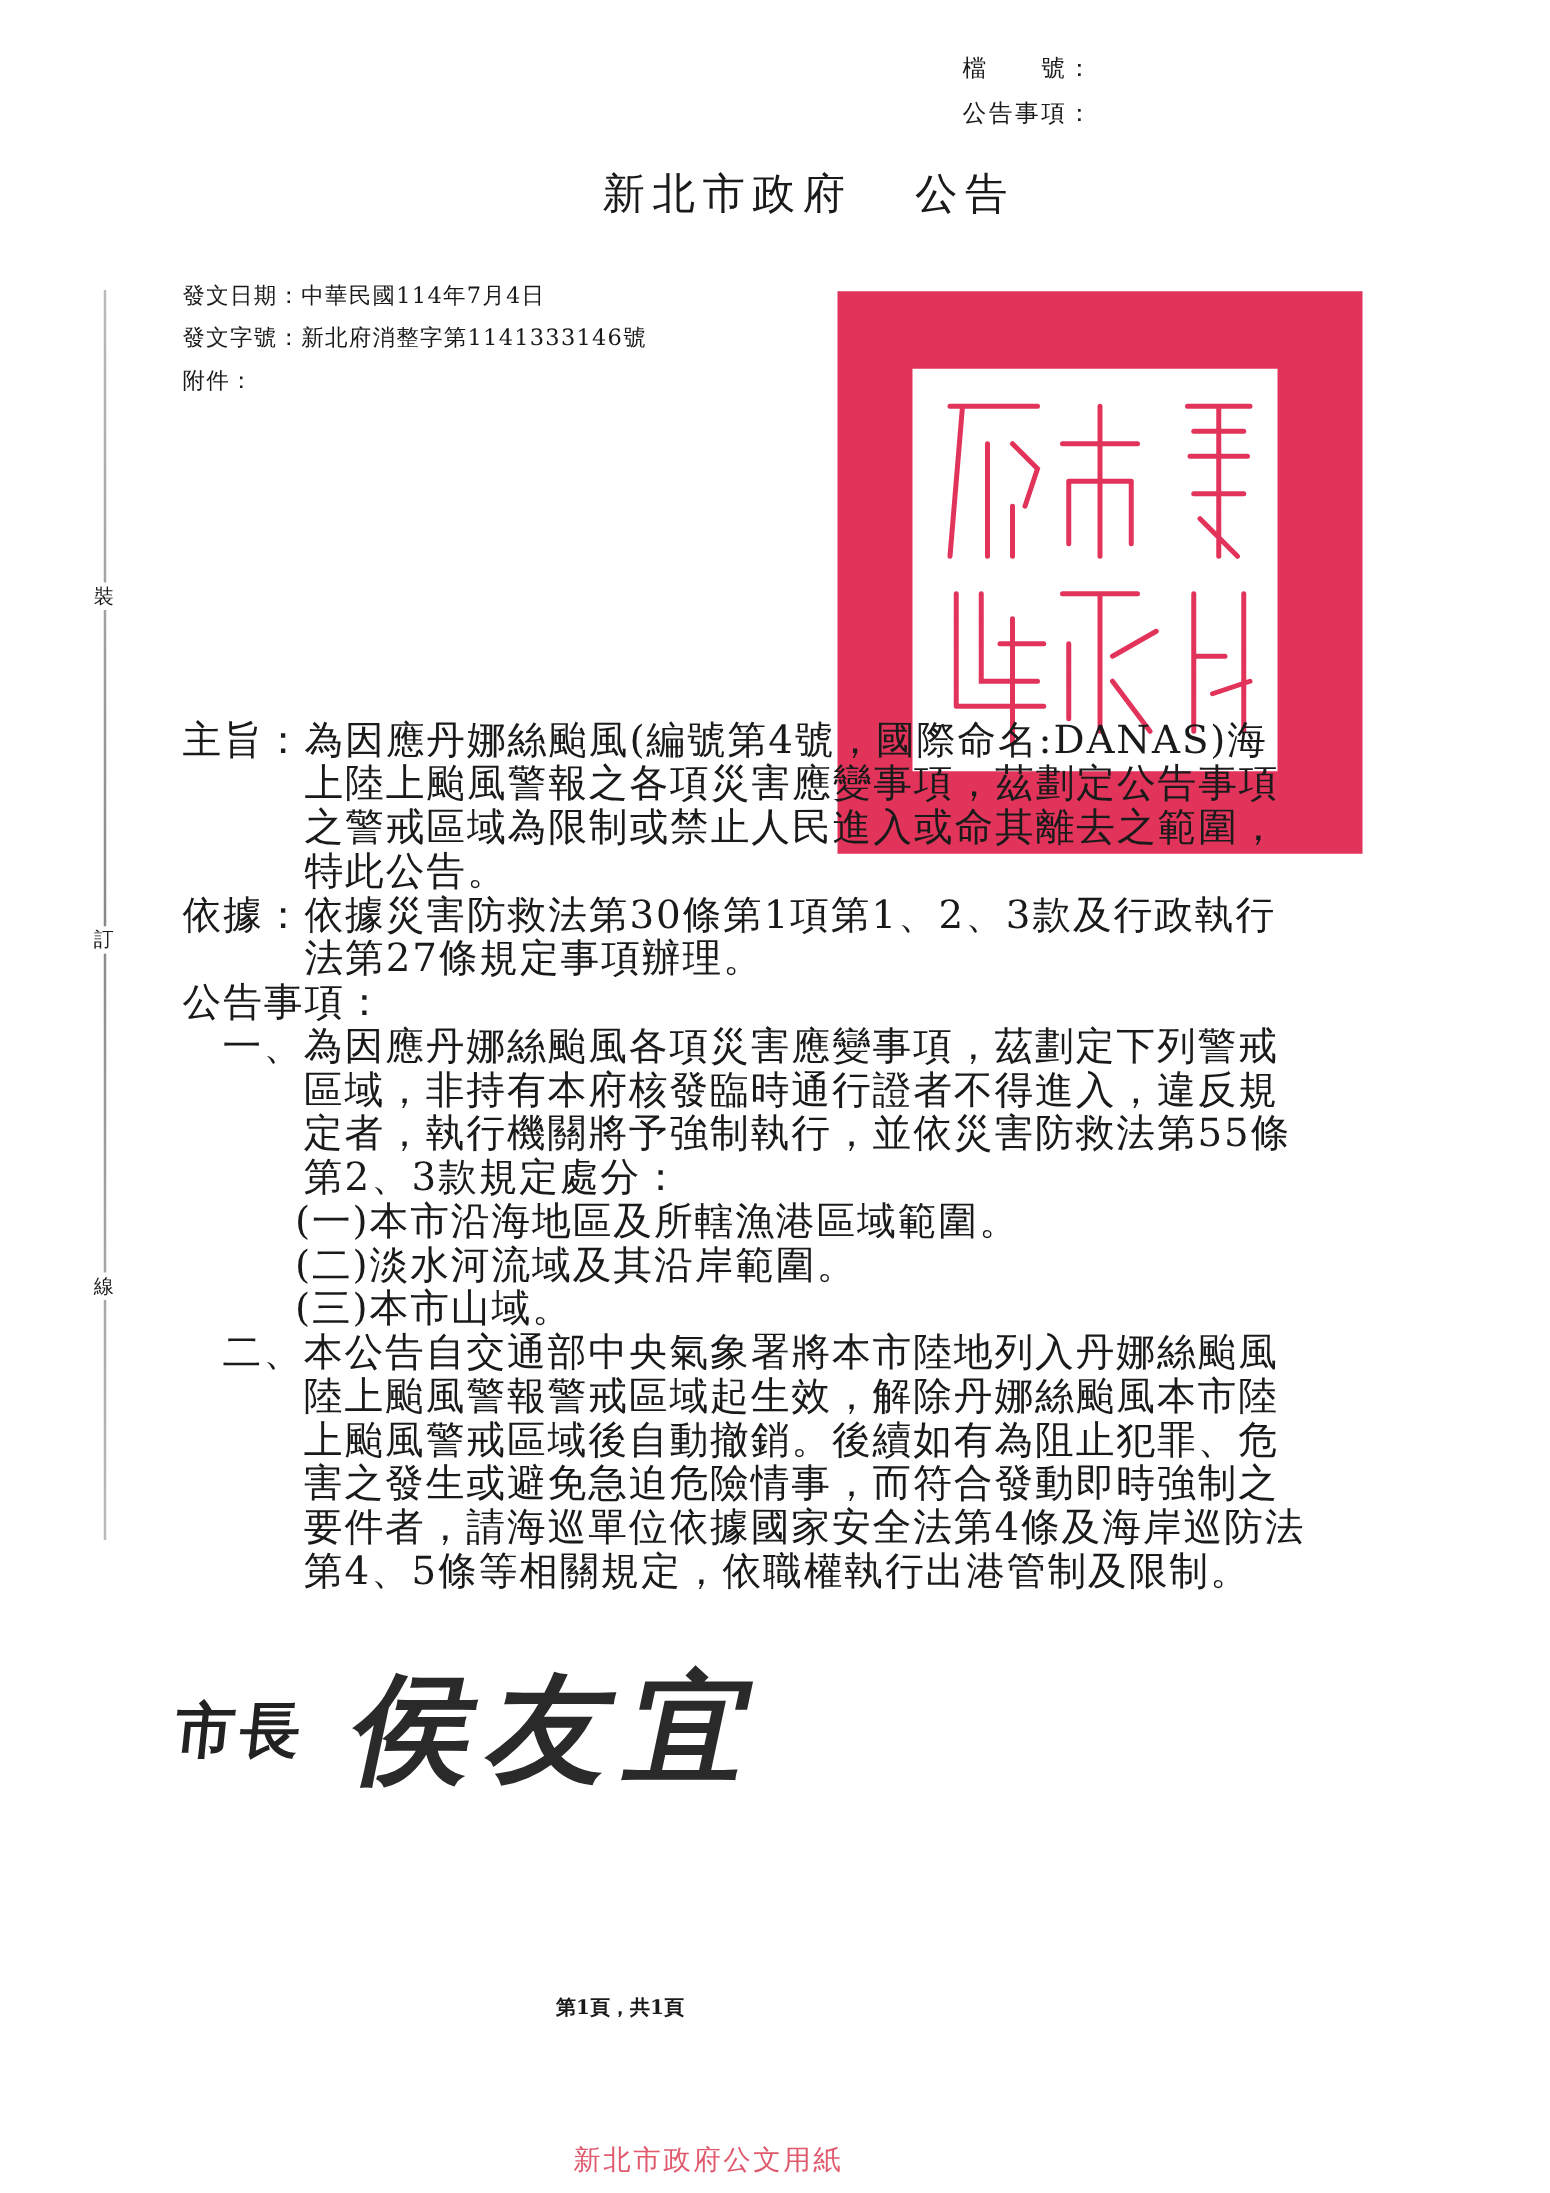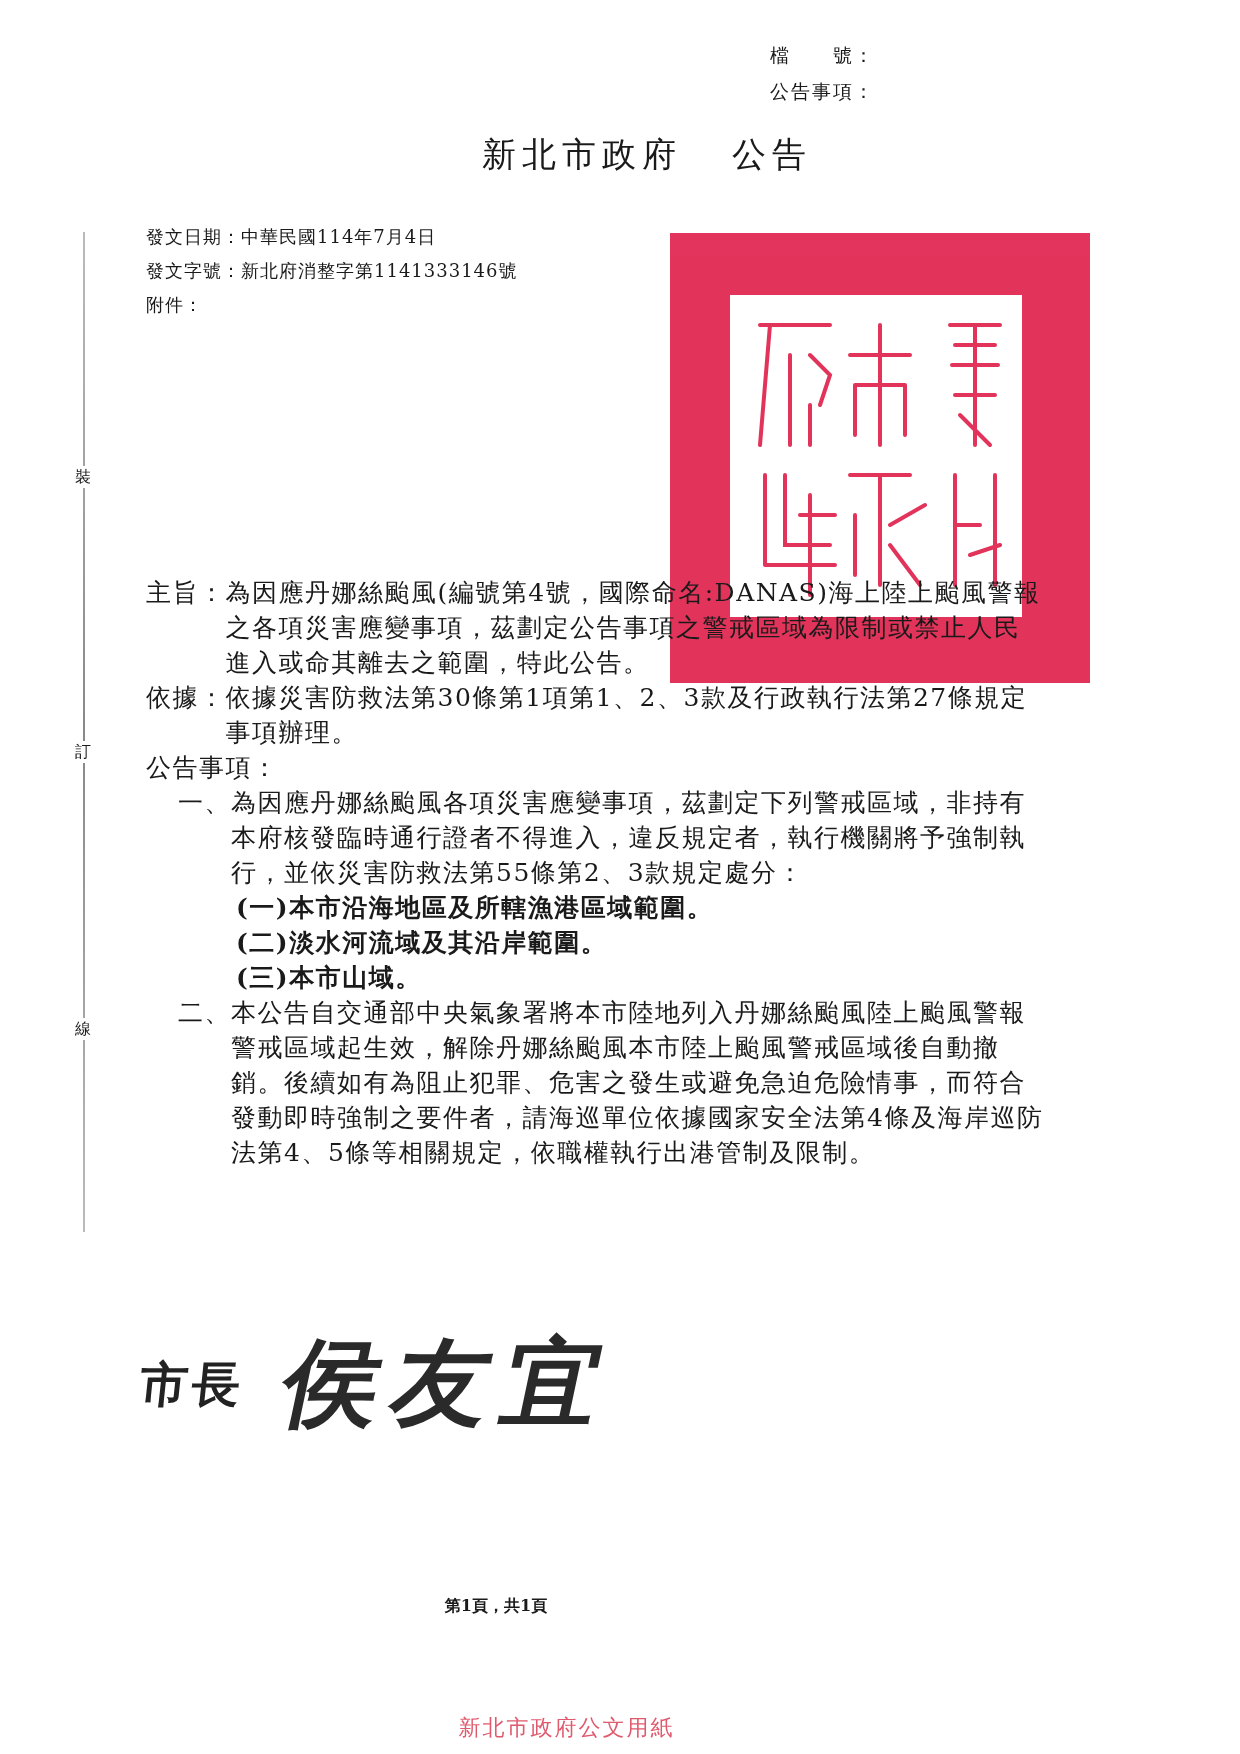--- a/index.html
+++ b/index.html
@@ -9,26 +9,26 @@
     .meta-top .row { display: flex; }
     .title { left: 0; width: 1240px; top: 132px; text-align: center; font-size: 34px; letter-spacing: 6px; padding-left: 54px; box-sizing: border-box; }
     .title .gap { display: inline-block; width: 50px; }
     .header-fields { left: 146px; top: 220px; font-size: 18px; line-height: 34px; letter-spacing: 1px; }
     .bind-line { left: 83px; top: 232px; width: 2px; height: 1000px; background: linear-gradient(#bbb, #888 50%, #bbb); }
     .bind-char { left: 70px; width: 26px; text-align: center; background: #fff; font-size: 16px; line-height: 22px; }
     .seal { left: 670px; top: 233px; width: 420px; height: 450px; background: #e0234e; opacity: 0.92; }
     .seal-inner { position: absolute; left: 60px; top: 62px; width: 292px; height: 322px; background: #ffffff; }
     .seal-glyphs { position: absolute; left: 10px; top: 10px; width: 272px; height: 302px; }
     .seal-glyphs svg { width: 100%; height: 100%; }
-    .body-text { left: 146px; top: 575px; width: 900px; font-size: 25px; line-height: 35px; letter-spacing: 1.5px; }
+    .body-text { left: 146px; top: 575px; width: 900px; font-size: 31px; line-height: 35px; letter-spacing: 1.5px; }
     .para { display: flex; }
     .para .label { white-space: nowrap; }
     .para .content { flex: 1; }
     .indent1 { padding-left: 32px; }
-    .sub { padding-left: 90px; font-weight: bold; }
+    .sub { padding-left: 90px; }
     .item-num { white-space: nowrap; }
     .sig { left: 140px; top: 1320px; display: flex; align-items: center; }
     .sig .title-sig { font-size: 48px; font-family: "DejaVu Serif", serif; letter-spacing: 4px; font-weight: bold; color: #222; transform: skewX(-6deg); }
     .sig .name-sig { font-size: 96px; margin-left: 40px; font-weight: bold; color: #2a2a2a; letter-spacing: 14px; transform: skewX(-12deg); font-family: "DejaVu Serif", serif; }
     .page-num { left: 0; width: 992px; top: 1596px; text-align: center; font-size: 16px; font-weight: bold; }
     .footer { left: 0; width: 1133px; top: 1713px; text-align: center; font-size: 22px; color: #e05a6e; letter-spacing: 2px; font-family: "DejaVu Sans", sans-serif; }
   </style>
 </head>
 <body>
 

